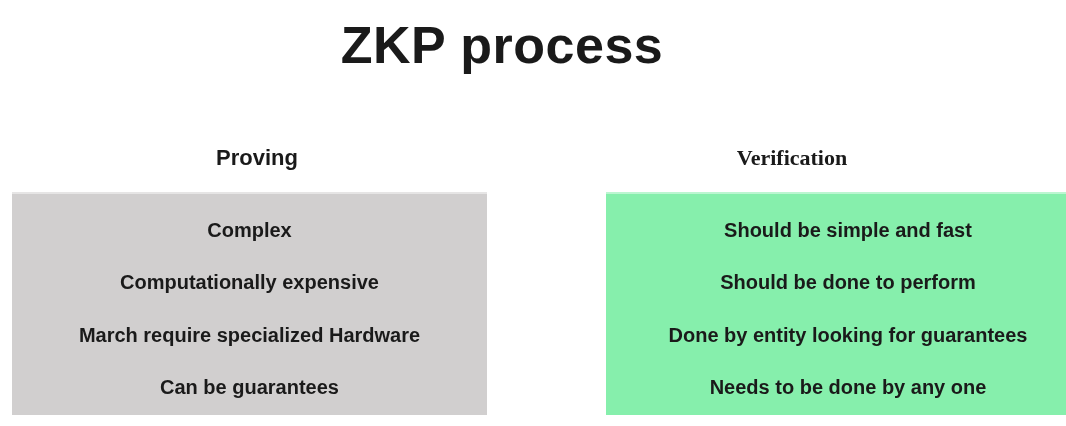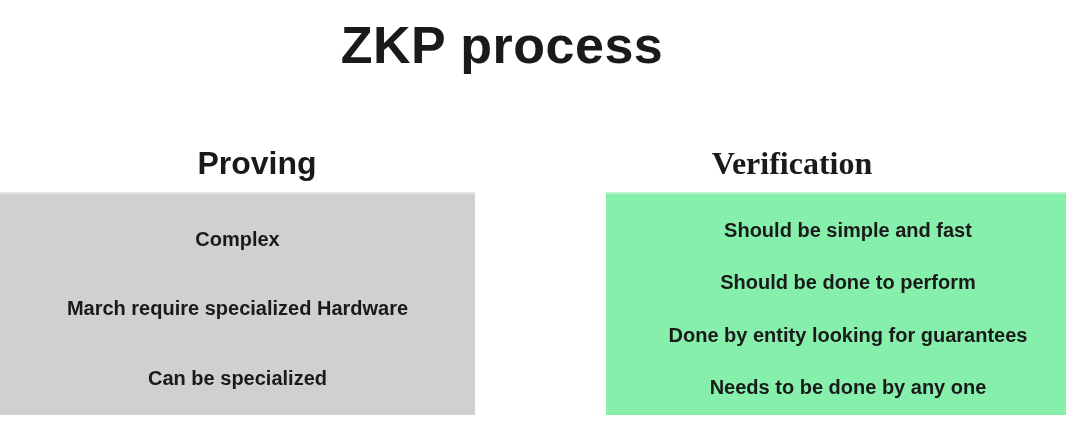--- a/index.html
+++ b/index.html
@@ -23,41 +23,41 @@
     text-align: center;
     font-size: 52px;
     font-weight: bold;
     line-height: 1.2;
     letter-spacing: 0.5px;
   }
   .col-heading {
     position: absolute;
     top: 145px;
     transform: translateX(-50%);
-    font-size: 32px;
+    font-size: 22px;
     font-weight: bold;
     line-height: 1.15;
     white-space: nowrap;
   }
   .col-heading.proving { left: 257px; }
   .col-heading.verification { left: 792px; font-family: Liberation Serif, serif; }
   .panel {
     position: absolute;
     top: 192px;
     height: 223px;
     box-sizing: border-box;
     display: flex;
     flex-direction: column;
     justify-content: space-around;
     text-align: center;
     padding: 10px 6px 2px 6px;
     border-top: 2px solid rgba(255,255,255,0.45);
   }
   .panel.proving {
-    left: 0;
+    left: 12px;
     width: 475px;
     background: #d1cfcf;
   }
   .panel.verification {
     left: 578px;
     width: 484px;
     background: #86efac;
     margin-left: 28px;
   }
   .panel-item {
@@ -71,22 +71,23 @@
 <body>
 
 <div class="slide-title">ZKP process</div>
 
 <div class="col-heading proving">Proving</div>
 
 <div class="col-heading verification">Verification</div>
 
 <div class="panel proving">
   <div class="panel-item">Complex</div>
+  <div class="panel-item">Computationally expensive</div>
   <div class="panel-item">March require specialized Hardware</div>
-  <div class="panel-item">Can be specialized</div>
+  <div class="panel-item">Can be guarantees</div>
 </div>
 
 <div class="panel verification">
   <div class="panel-item">Should be simple and fast</div>
   <div class="panel-item">Should be done to perform</div>
   <div class="panel-item">Done by entity looking for guarantees</div>
   <div class="panel-item">Needs to be done by any one</div>
 </div>
 
 </body></html>

